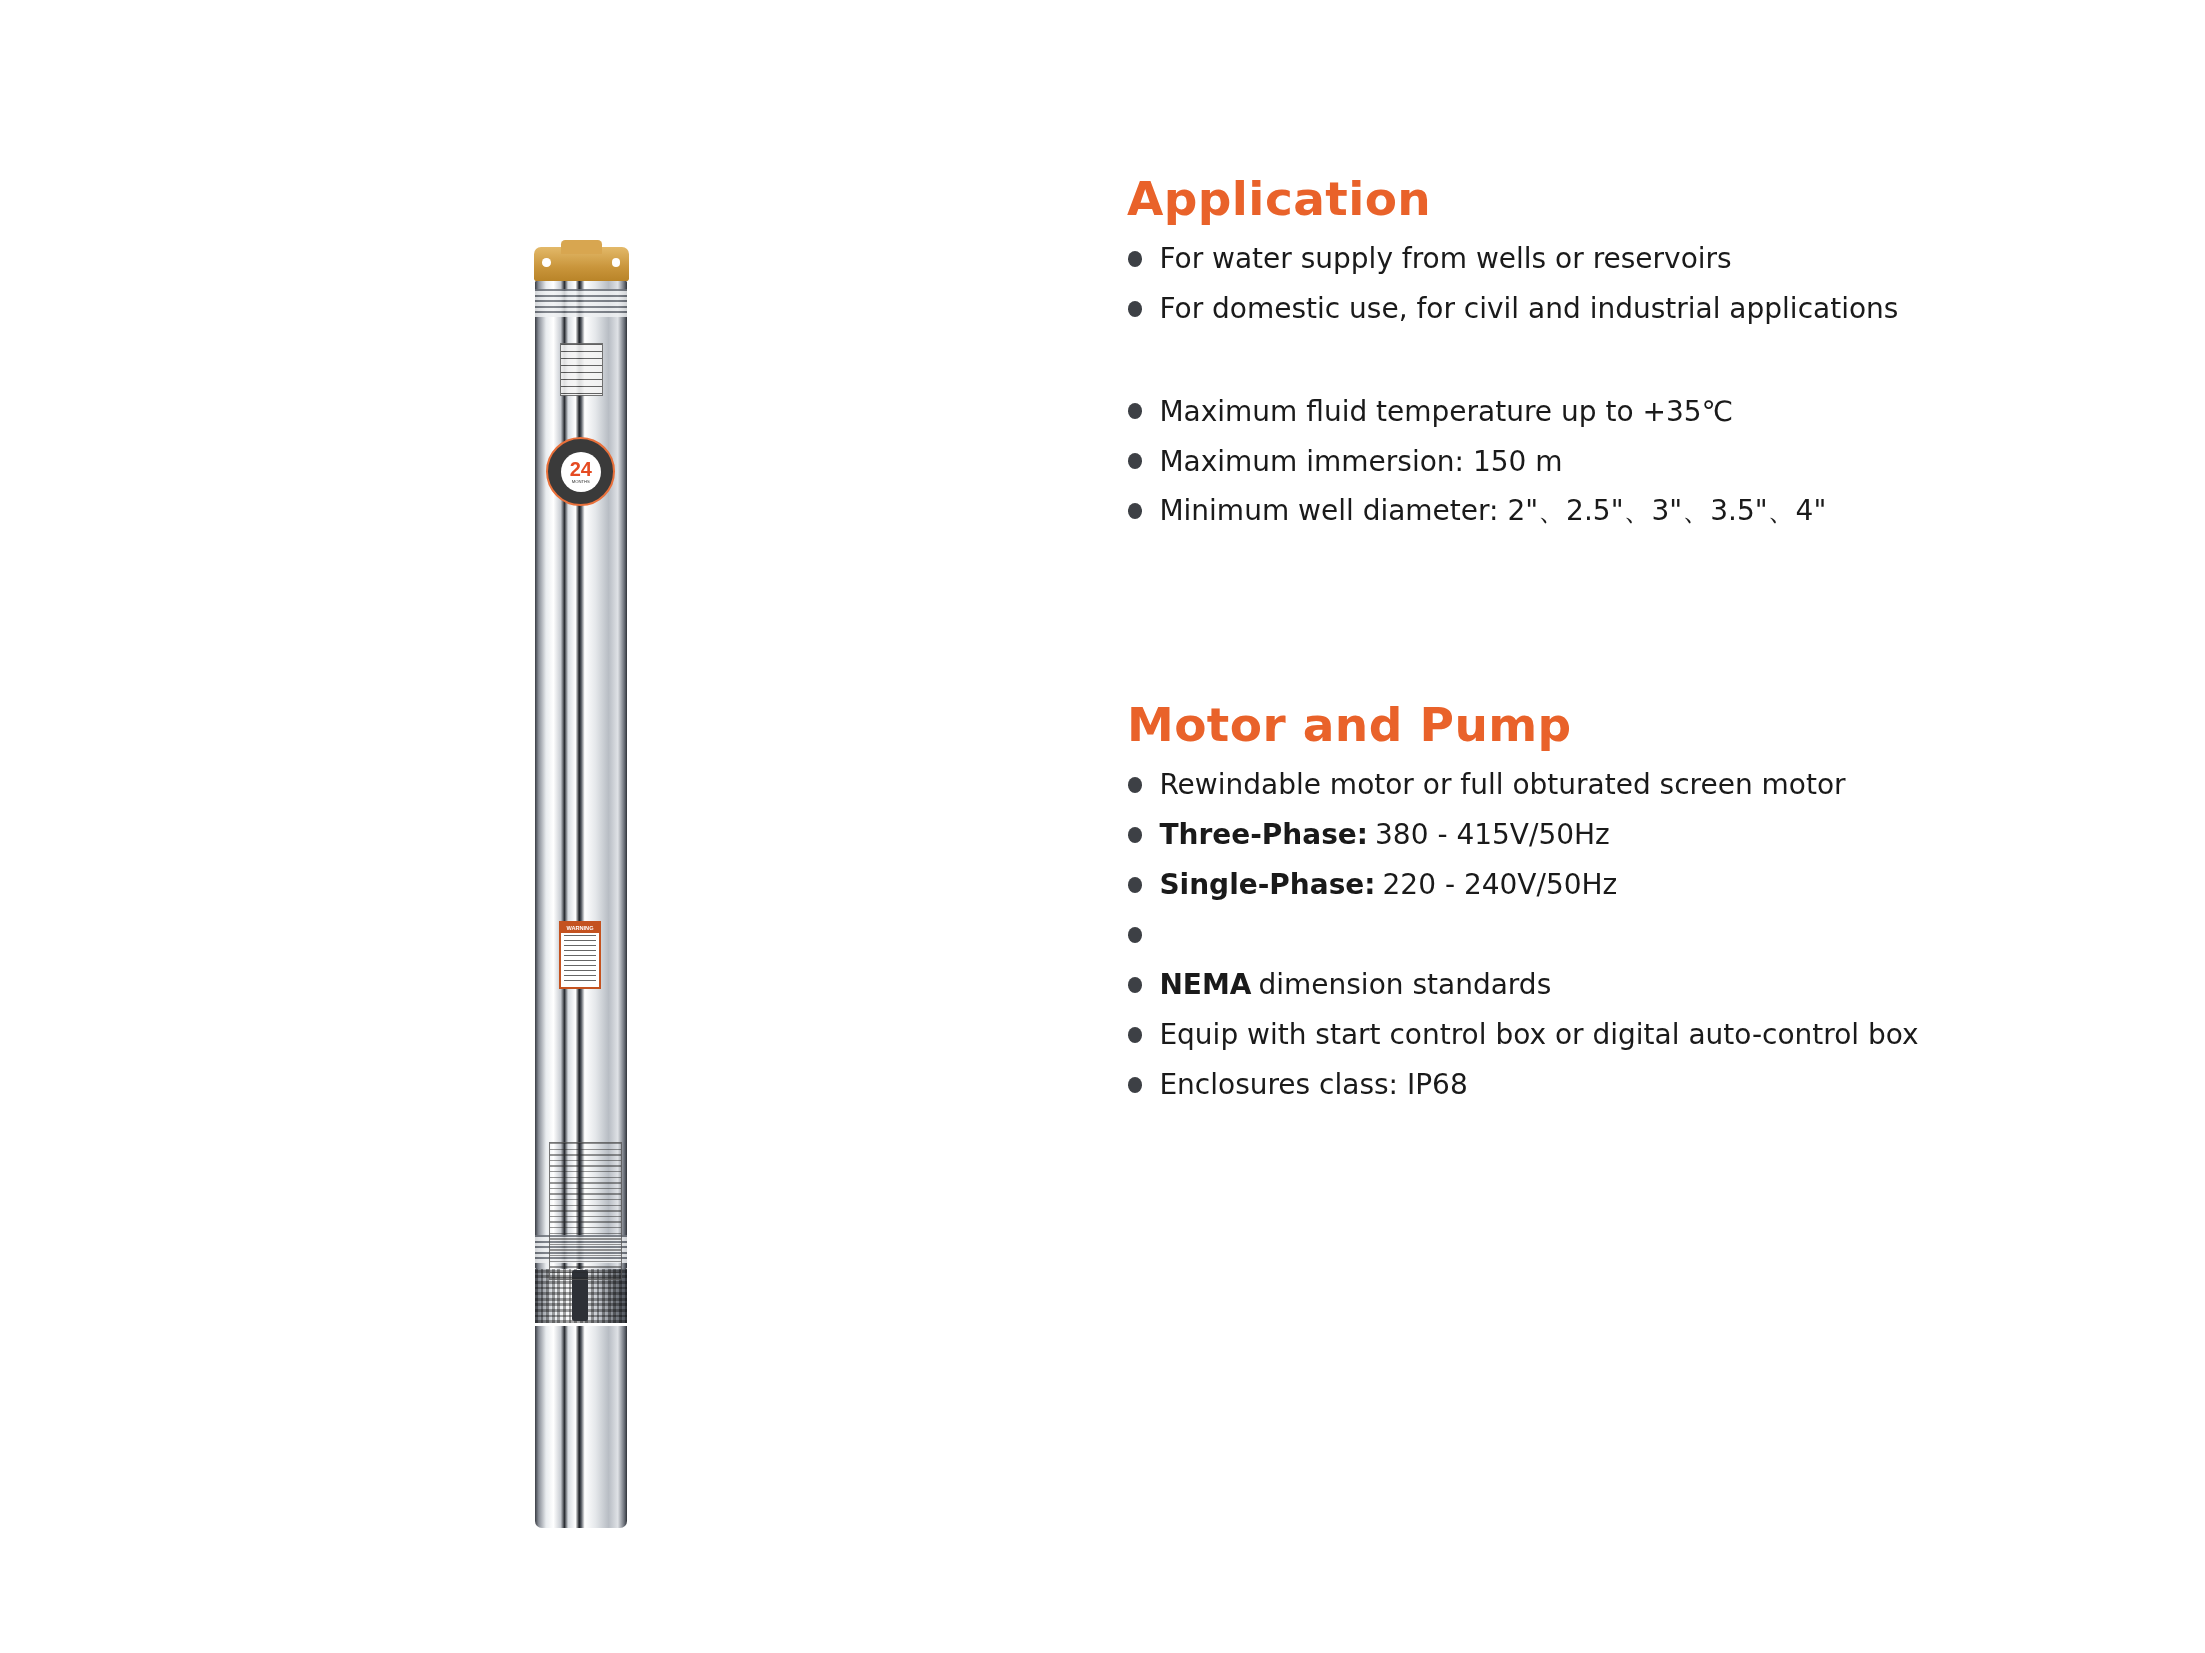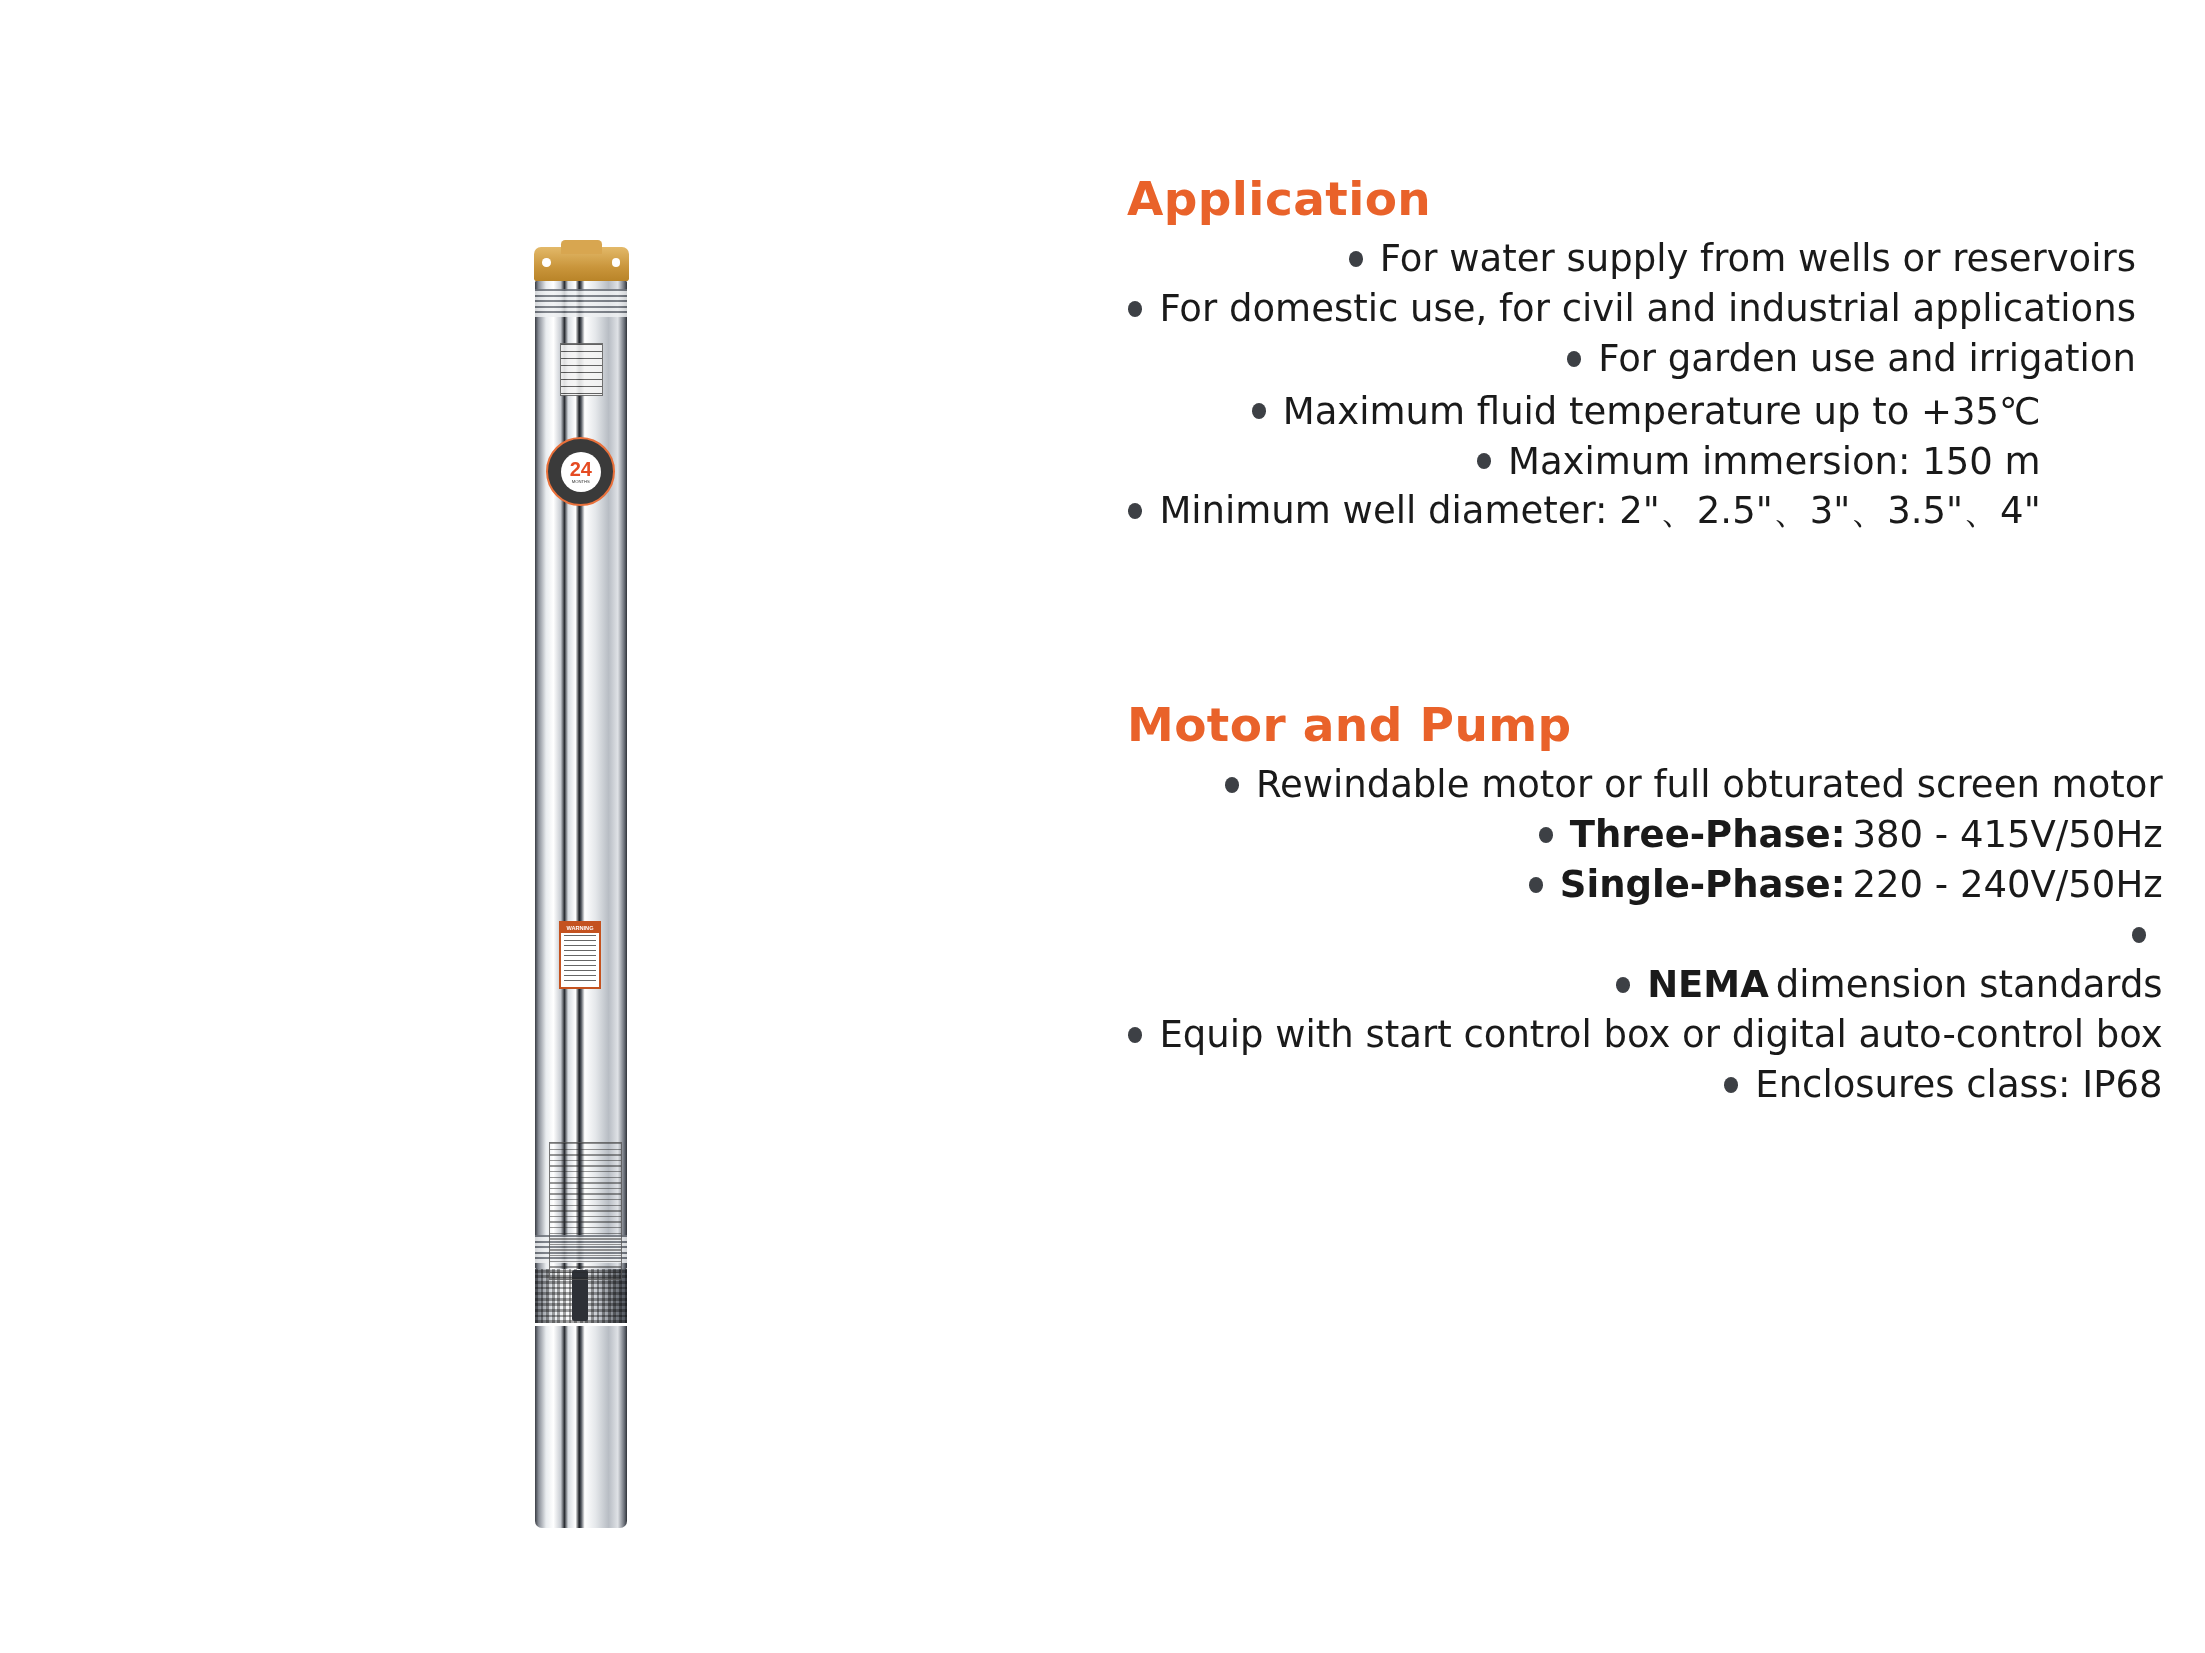--- a/index.html
+++ b/index.html
@@ -194,24 +194,23 @@
     .bullets {
       list-style: none;
       margin: 0;
       padding: 0;
     }
     .bullet-item {
       display: flex;
       align-items: center;
       height: 50px;
       font-family: "DejaVu Sans", sans-serif;
-      font-size: 37px;
+      font-size: 28px;
       color: #1a1a1a;
       white-space: nowrap;
-      justify-content: flex-end;
     }
     .bullet-dot {
       width: 14px;
       height: 15.5px;
       border-radius: 50%;
       background: #3d4045;
       margin: 0 17px 0 1.4px;
       flex: 0 0 auto;
     }
     .bold {
@@ -256,24 +255,20 @@
     <h2 class="section-title">Application</h2>
     <ul class="bullets">
       <li class="bullet-item">
         <span class="bullet-dot"></span>
         <span>For water supply from wells or reservoirs</span>
       </li>
       <li class="bullet-item">
         <span class="bullet-dot"></span>
         <span>For domestic use, for civil and industrial applications</span>
       </li>
-      <li class="bullet-item">
-        <span class="bullet-dot"></span>
-        <span>For garden use and irrigation</span>
-      </li>
     </ul>
   </section>
 
   <section class="section sec-operating">
     <ul class="bullets">
       <li class="bullet-item">
         <span class="bullet-dot"></span>
         <span>Maximum fluid temperature up to +35℃</span>
       </li>
       <li class="bullet-item">

